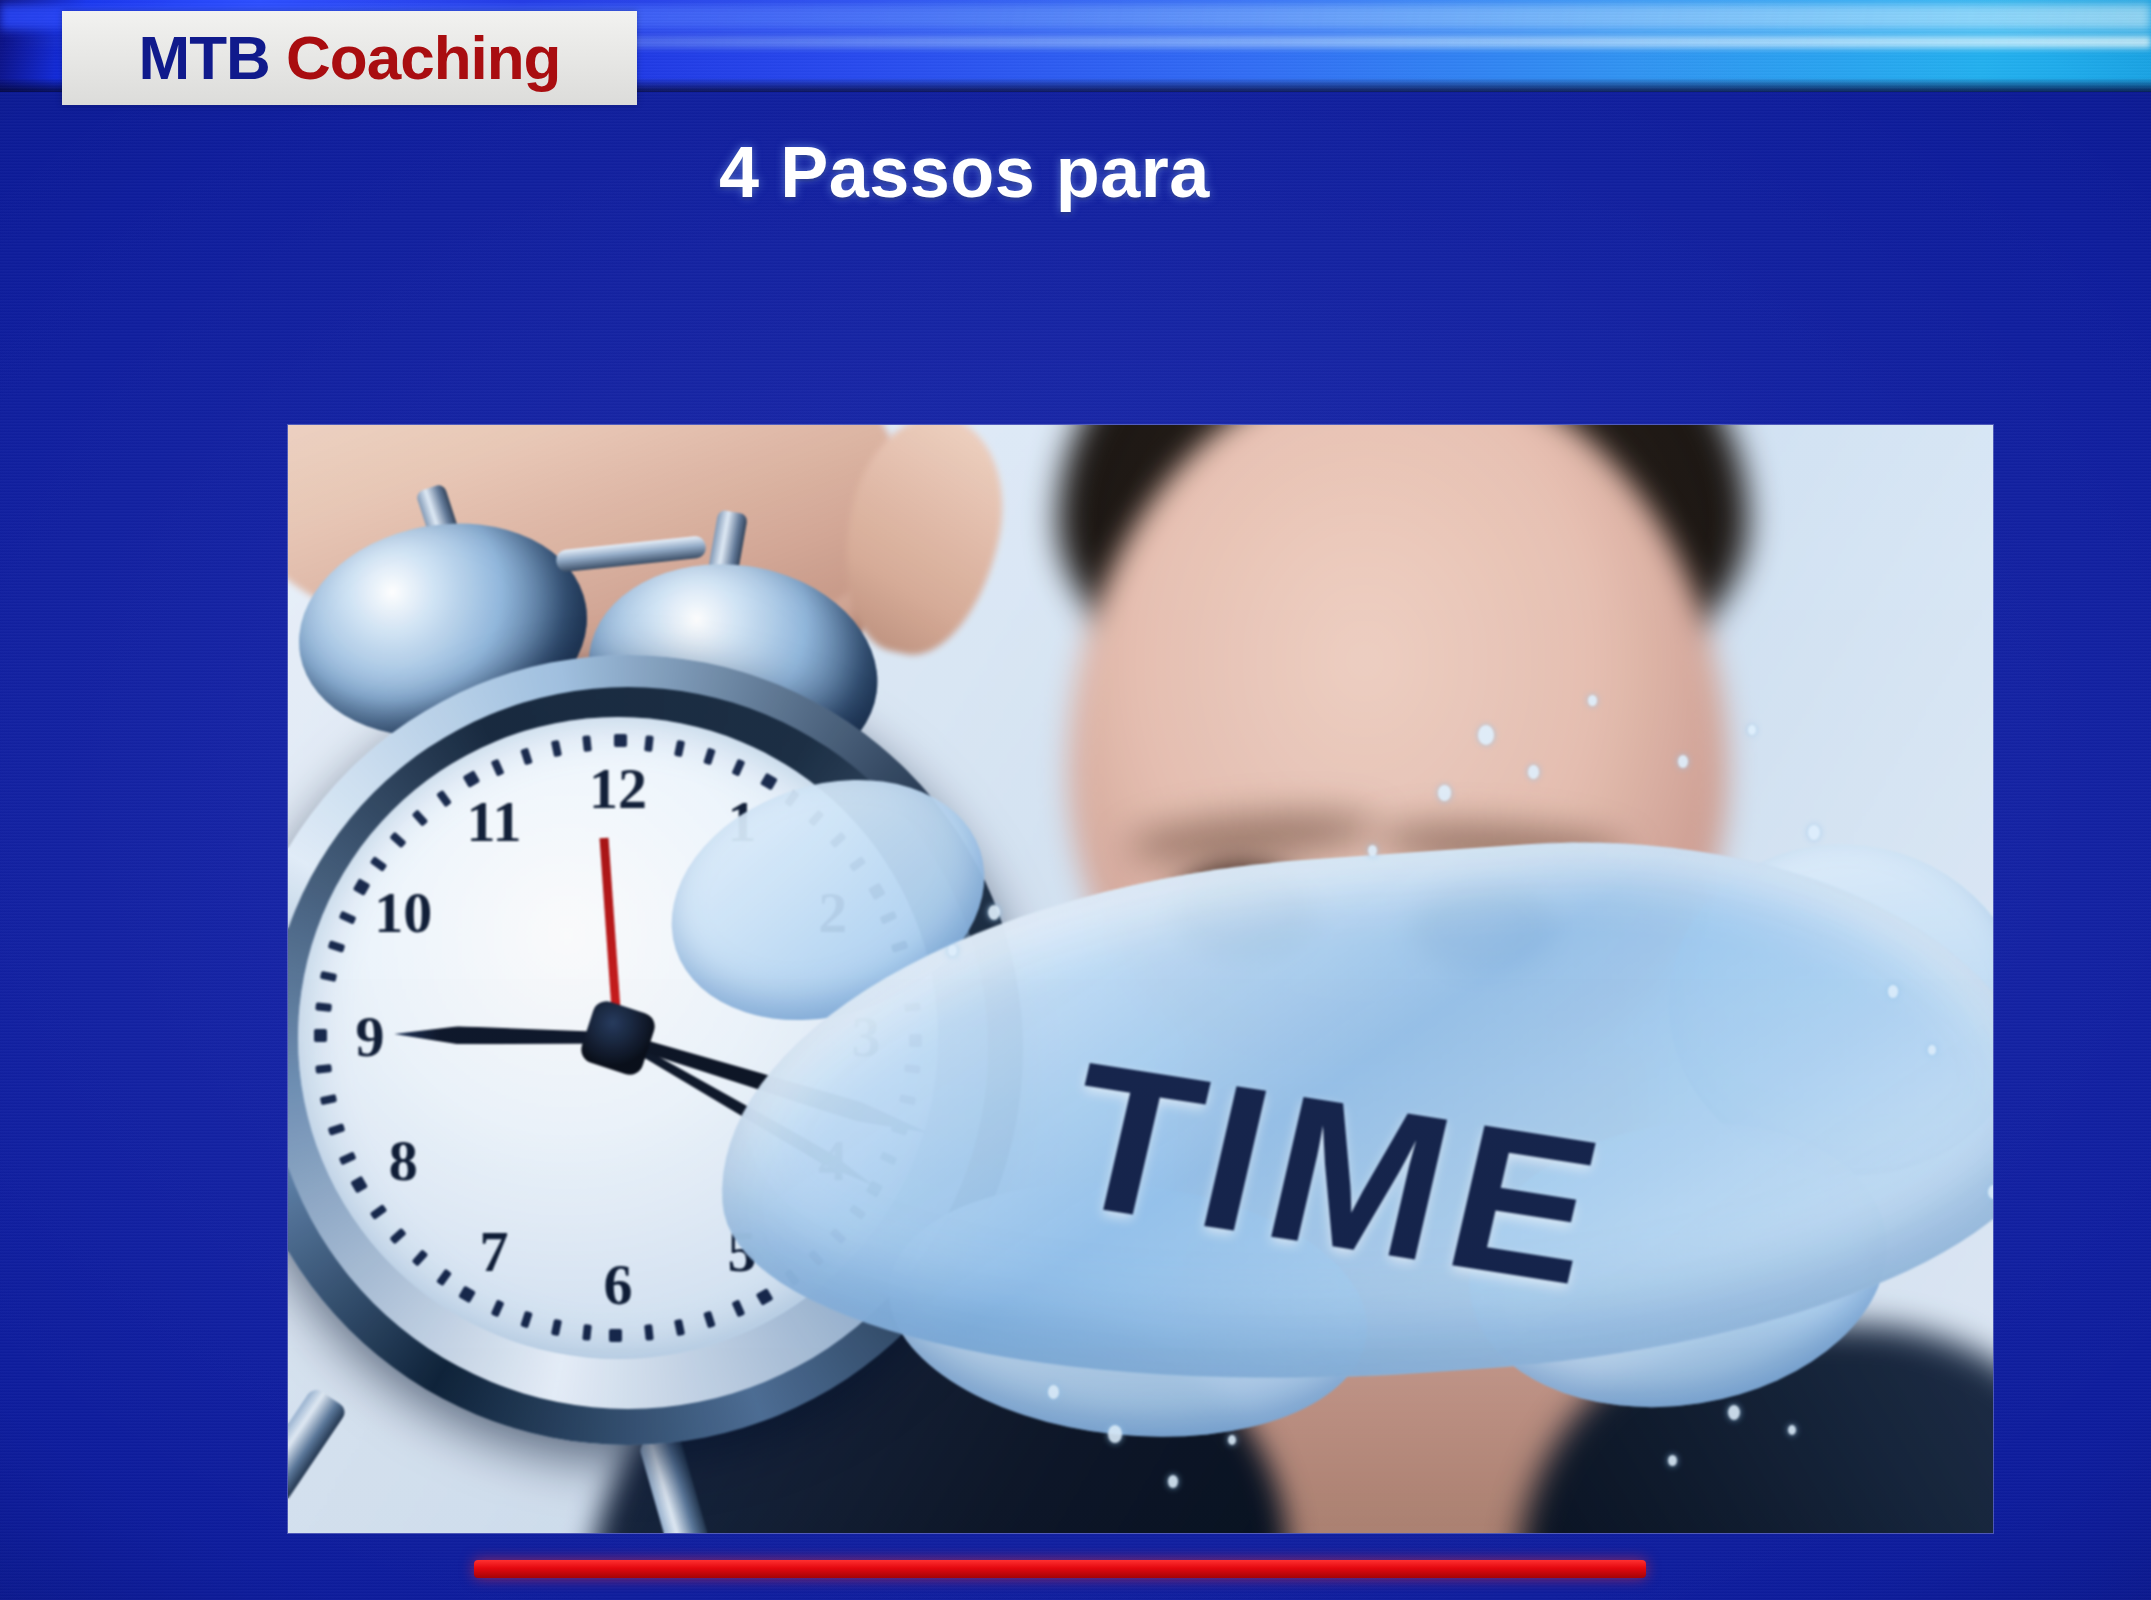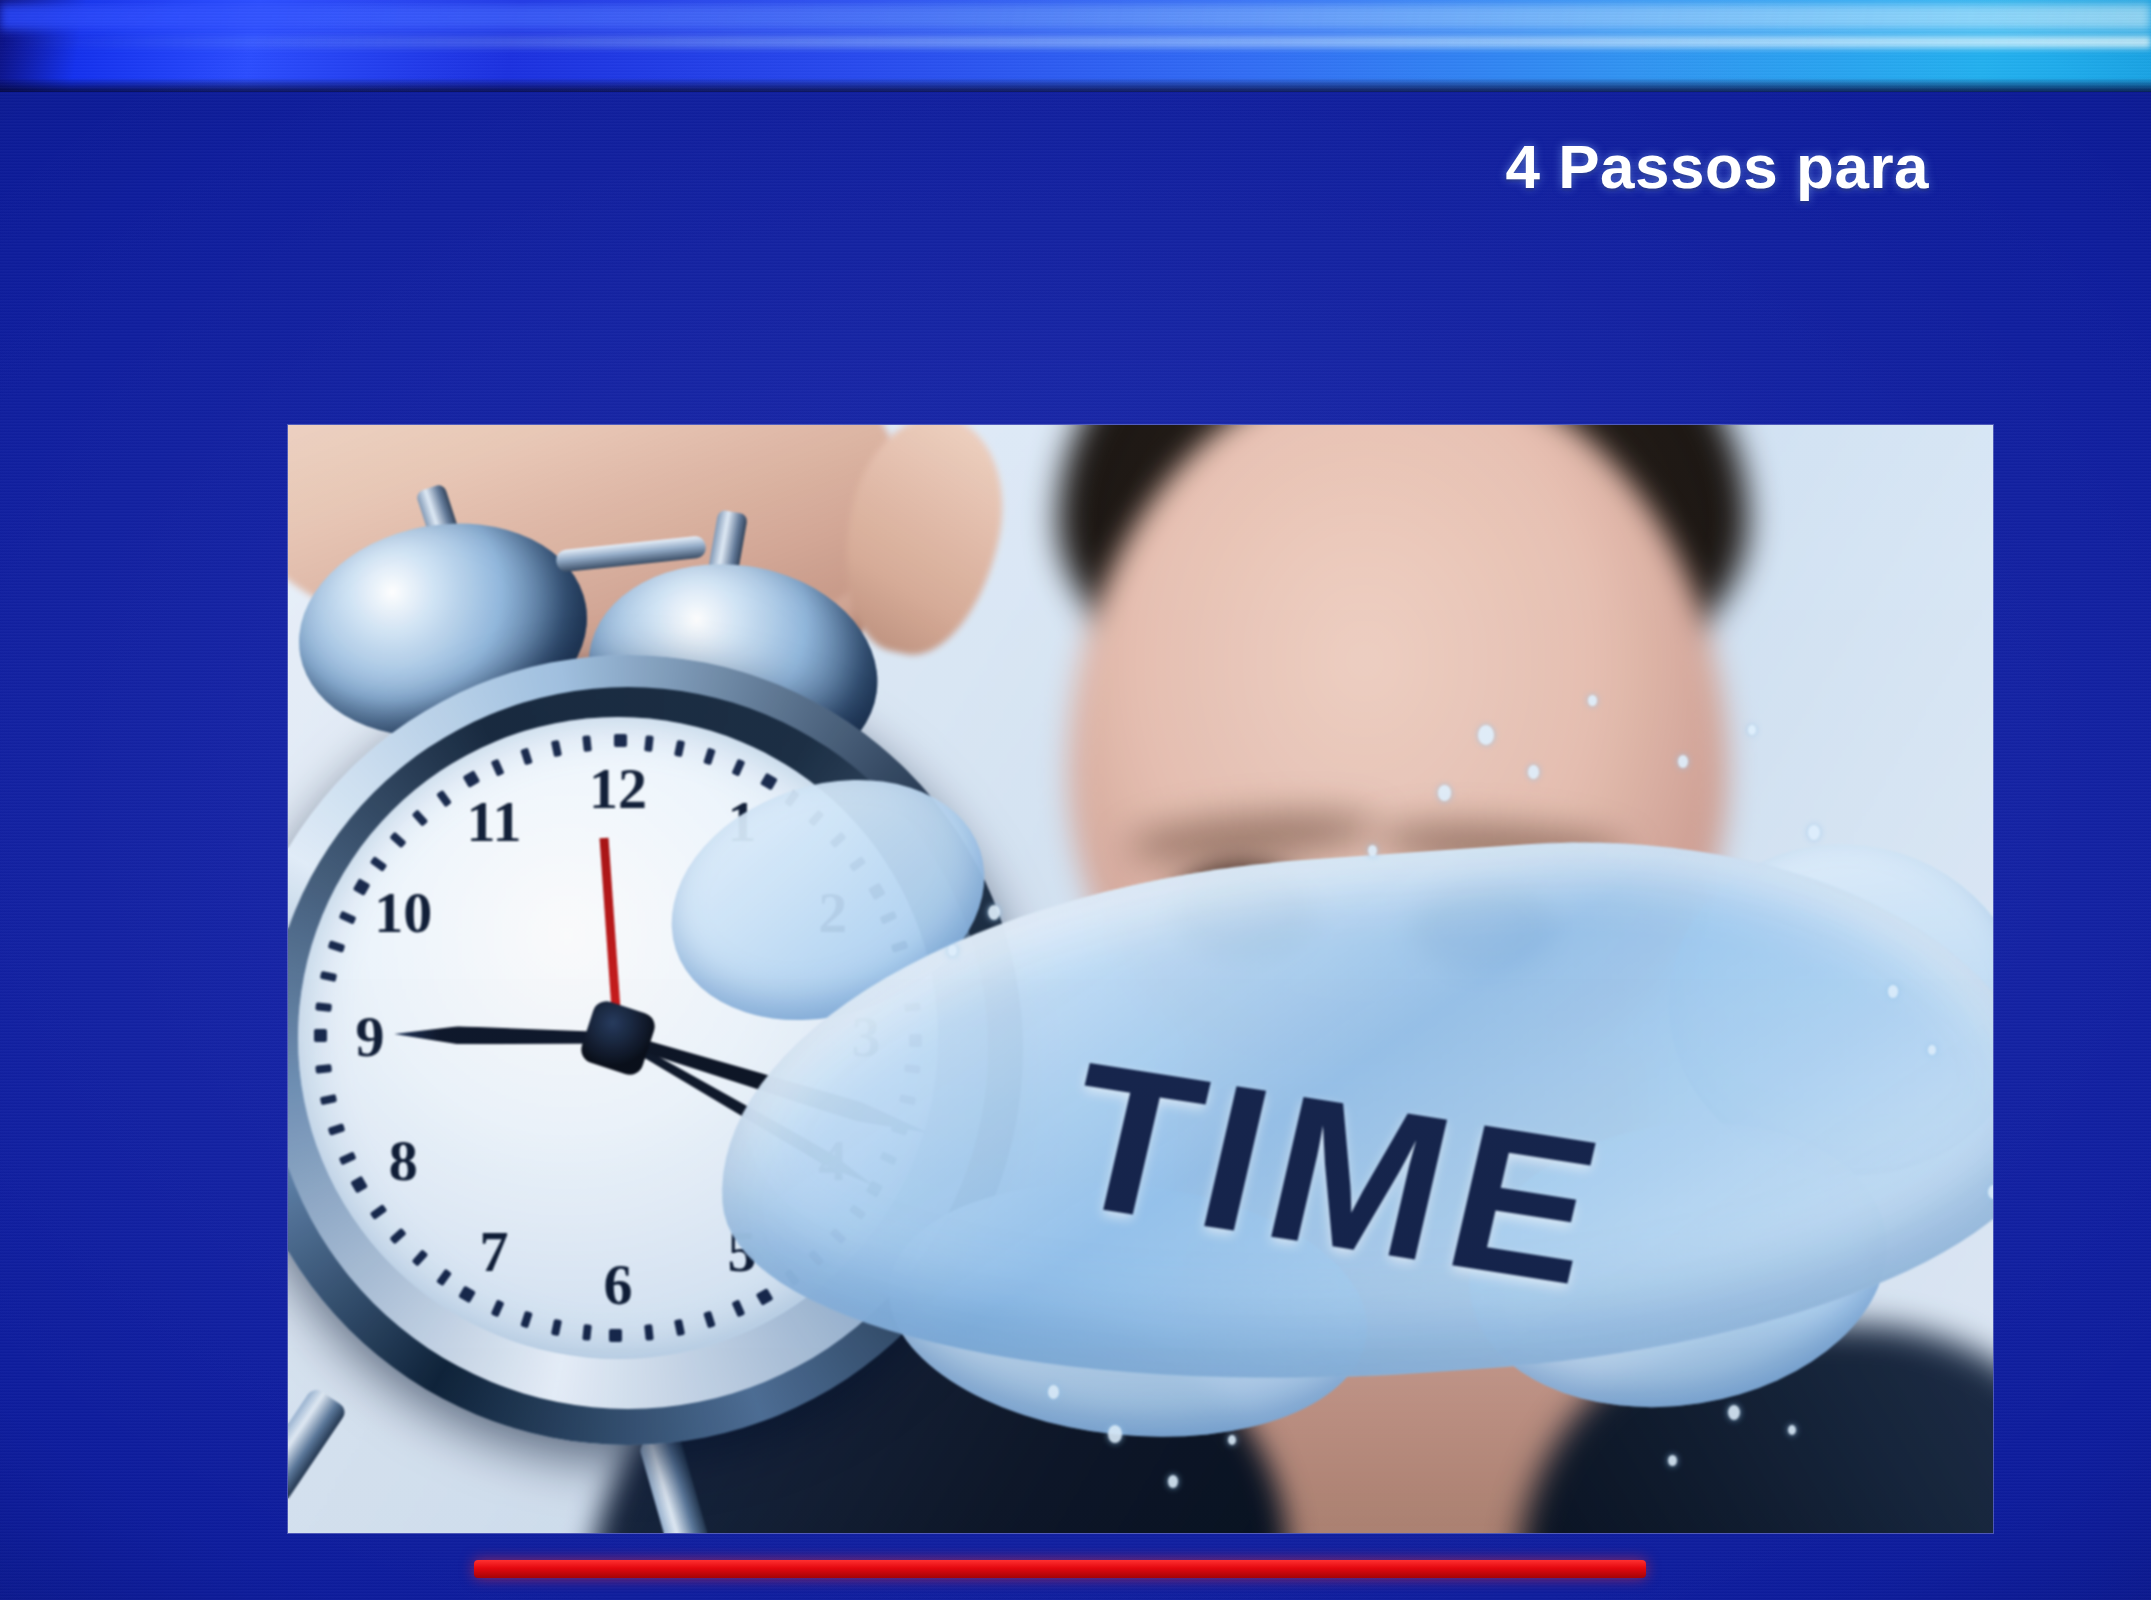--- a/index.html
+++ b/index.html
@@ -66,22 +66,22 @@
   #logo .txt{
     font-size:62px;font-weight:bold;letter-spacing:-1px;white-space:nowrap;
     line-height:1;
   }
   #logo .mtb{color:#101a8c;}
   #logo .coaching{color:#a90d10;}
 
   
   #title{
     position:absolute;left:0;top:130px;width:1929px;
-    text-align:right;color:#ffffff;
-    font-size:62px;font-weight:bold;line-height:1.18;
+    text-align:center;color:#ffffff;
+    font-size:72px;font-weight:bold;line-height:1.18;
     letter-spacing:.5px;
     text-shadow:0 0 10px rgba(140,180,255,.55), 0 2px 3px rgba(0,0,0,.3);
     z-index:4;
   }
   #title .l1{display:block;}
   #title .l2{display:block;}
 
   
   #photo{
     position:absolute;left:288px;top:425px;width:1705px;height:1108px;
@@ -300,20 +300,25 @@
 <body>
 
 <div id="slide">
 
   <div id="banner">
     <div class="gloss-top"></div>
     <div class="gloss-mid"></div>
     <div class="shade-bottom"></div>
   </div>
 
+  <div id="logo">
+    <div class="txt">
+      <span class="mtb">MTB</span><span>&nbsp;</span><span class="coaching">Coaching</span>
+    </div>
+  </div>
 
   <div id="title">
     <span class="l1">4 Passos para</span>
   </div>
 
   <div id="photo">
 
     <div class="ph-layer backdrop"></div>
 
     <div class="hair"></div>

